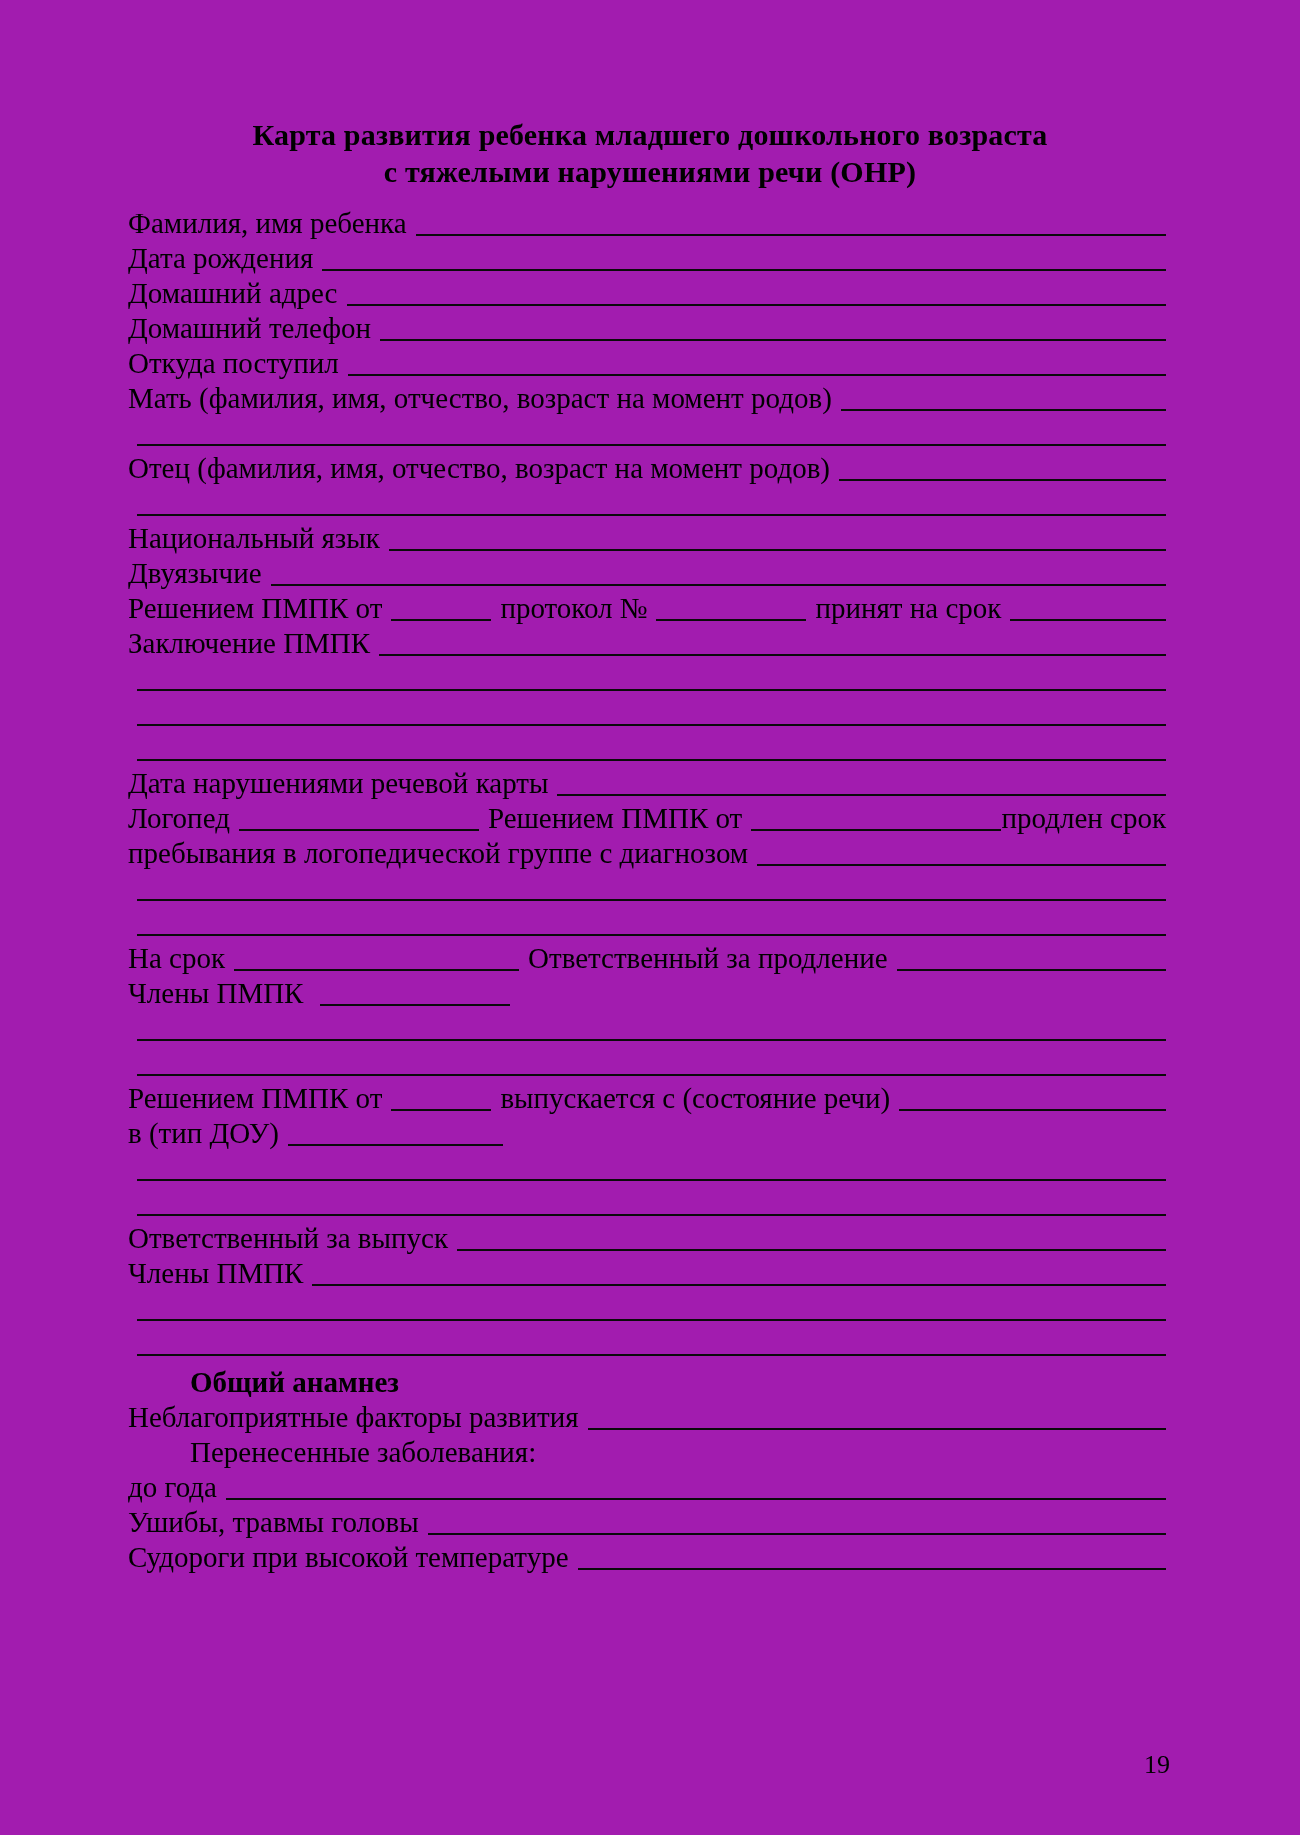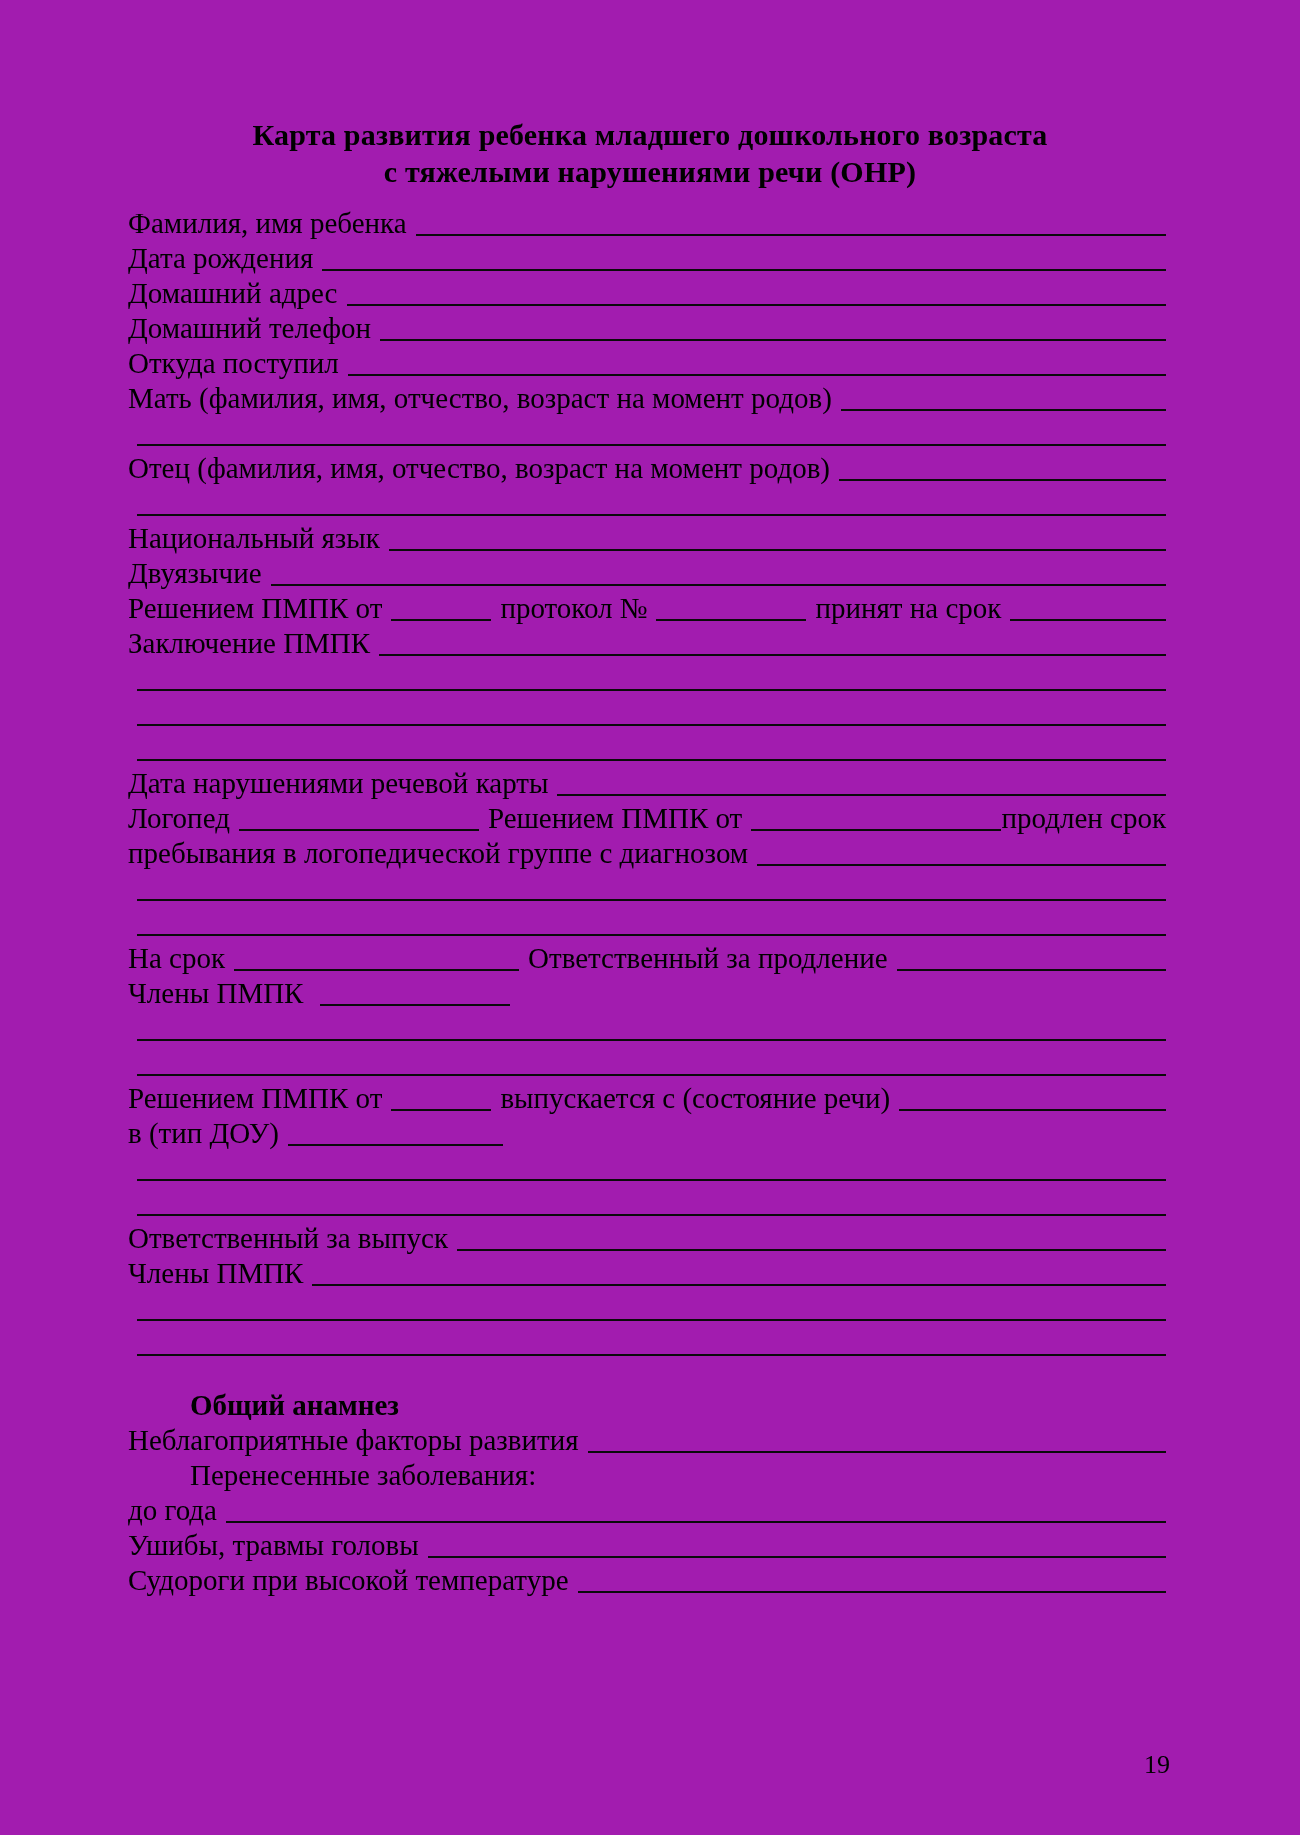--- a/index.html
+++ b/index.html
@@ -76,21 +76,21 @@
       <div class="row"><span class="fill flex"></span></div>
       <div class="row"><span class="fill flex"></span></div>
       <div class="row"><span class="lbl">Решением ПМПК от</span><span class="fill" style="width: 100px;"></span><span class="lbl">выпускается с (состояние речи)</span><span class="fill flex"></span></div>
       <div class="row"><span class="lbl">в (тип ДОУ)</span><span class="fill" style="width: 215px;"></span></div>
       <div class="row"><span class="fill flex"></span></div>
       <div class="row"><span class="fill flex"></span></div>
       <div class="row"><span class="lbl">Ответственный за выпуск</span><span class="fill flex"></span></div>
       <div class="row"><span class="lbl">Члены ПМПК</span><span class="fill flex"></span></div>
       <div class="row"><span class="fill flex"></span></div>
       <div class="row"><span class="fill flex"></span></div>
-      <div class="row indent heading" style="margin-top: 27px;"><span class="lbl">Общий анамнез</span></div>
+      <div class="row indent heading" style="margin-top: 4px;"><span class="lbl">Общий анамнез</span></div>
       <div class="row"><span class="lbl">Неблагоприятные факторы развития</span><span class="fill flex"></span></div>
       <div class="row indent"><span class="lbl">Перенесенные заболевания:</span></div>
       <div class="row"><span class="lbl">до года</span><span class="fill flex"></span></div>
       <div class="row"><span class="lbl">Ушибы, травмы головы</span><span class="fill flex"></span></div>
       <div class="row"><span class="lbl">Судороги при высокой температуре</span><span class="fill flex"></span></div>
     </div>
 
   <div class="page-number">19</div>
 </div>
 

